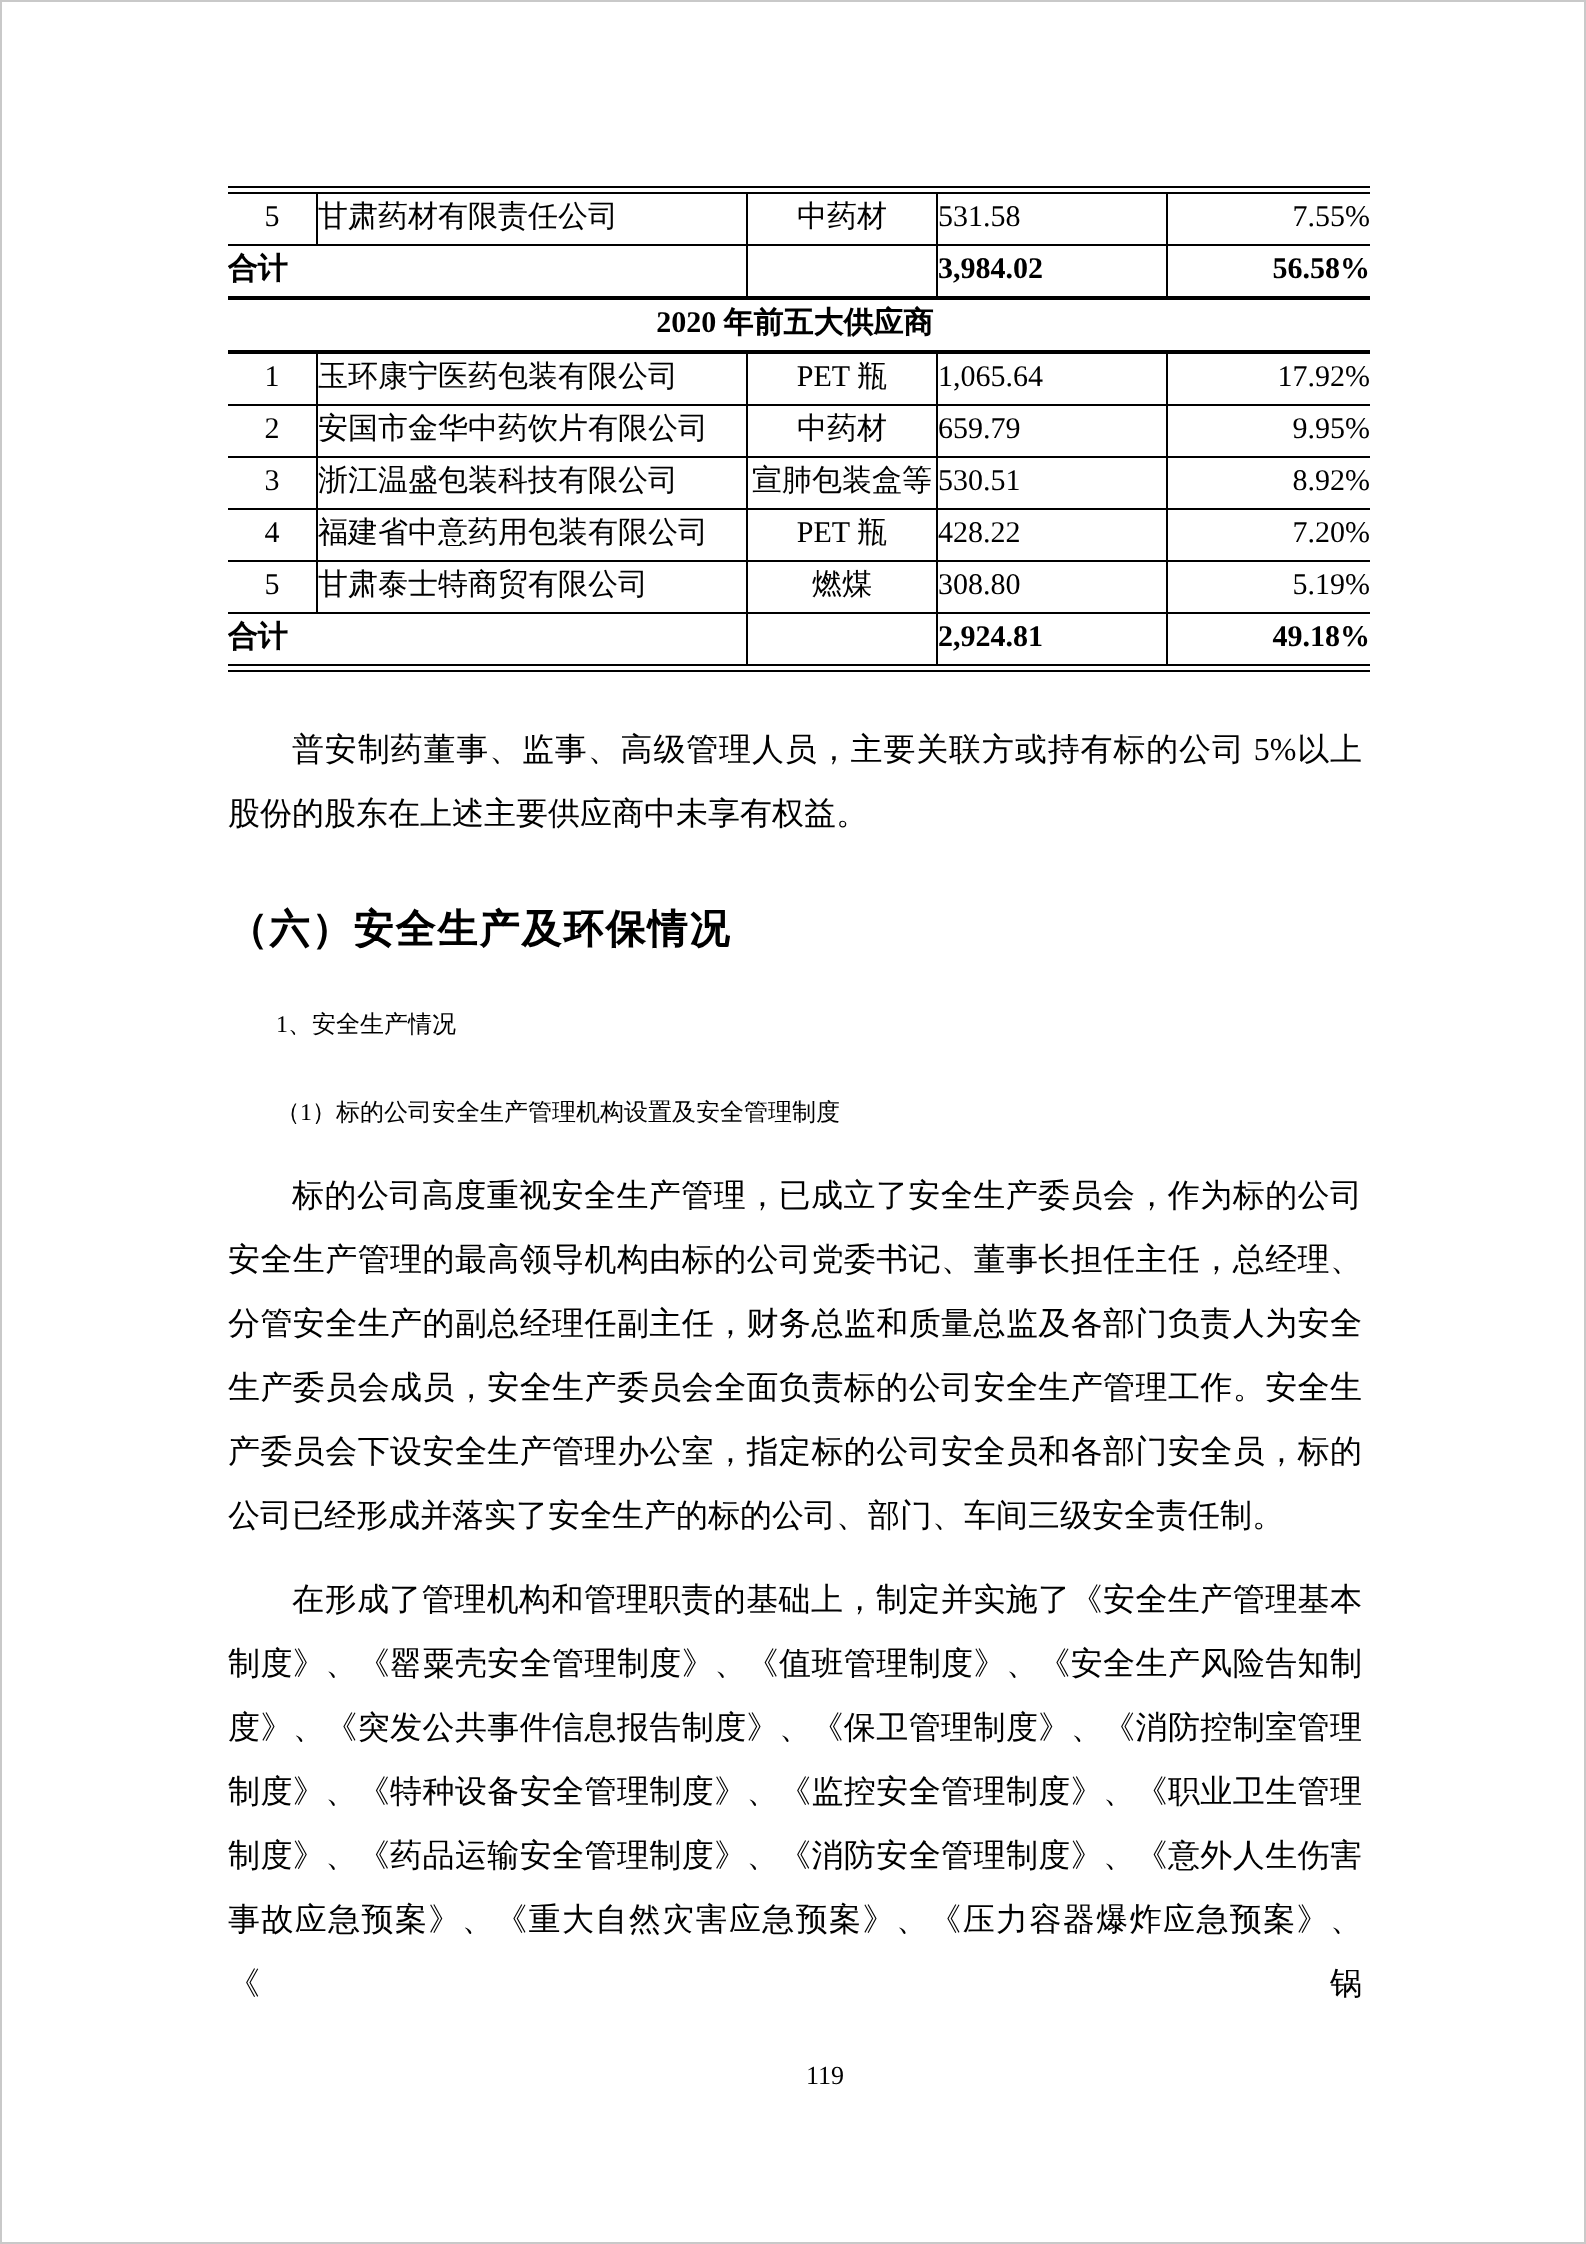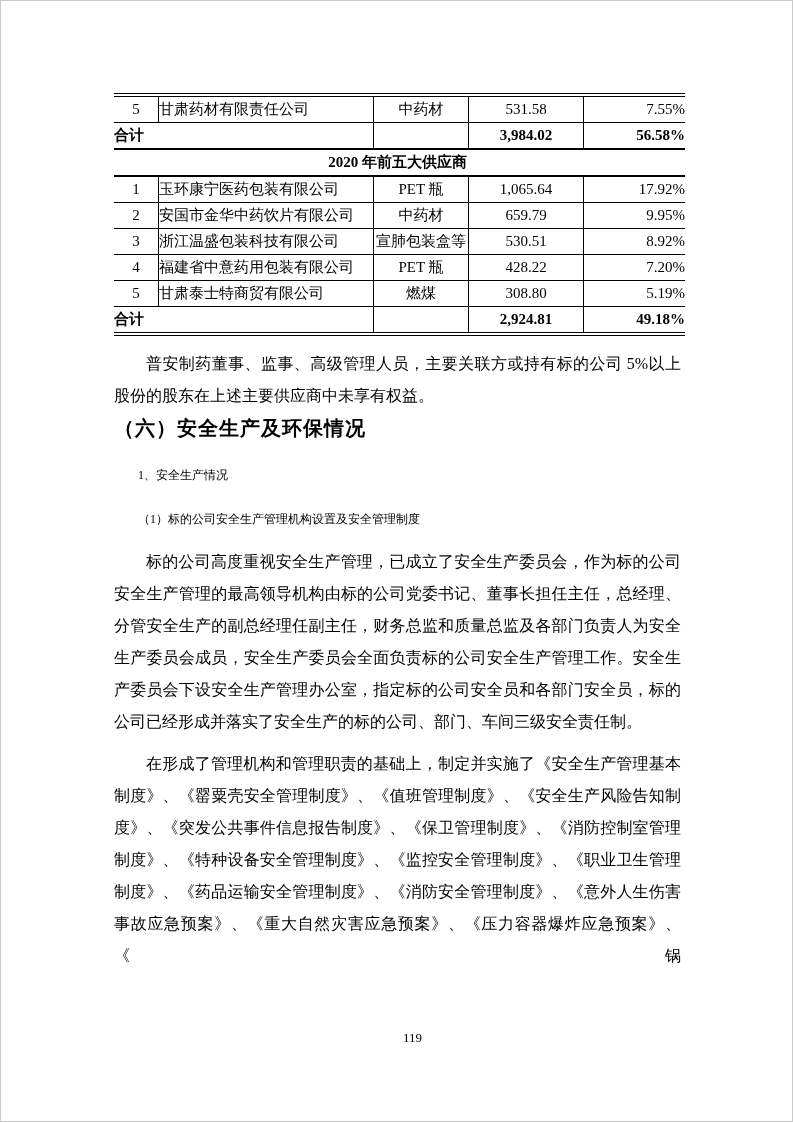--- a/index.html
+++ b/index.html
@@ -40,41 +40,41 @@
   table.t1 td{border-bottom-width:0;}
   table.t1 tr+tr td{border-top:1px solid #000;}
   table.t2{border-top:2px solid #000;border-bottom:4px double #000;}
   table.t2 td{border-bottom-width:0;}
   table.t2 tr+tr td{border-top:1px solid #000;}
   table.supplier td:first-child{border-left-width:0;}
   table.supplier td:last-child{border-right-width:0;}
   .c-no{width:44px;text-align:center;}
   .c-sup{width:214px;text-align:left;padding-left:6px;}
   .c-prod{width:94px;text-align:center;}
-  .c-amt{width:114px;text-align:center;padding-right:4px;}
+  .c-amt{width:114px;text-align:left;padding-right:4px;}
   .c-pct{width:101px;text-align:right;padding-right:11px;}
   tr.total td{font-weight:bold;}
   td.merge-label{text-align:left;font-weight:bold;}
   .tbl-caption{
     width:567px;height:25px;line-height:25px;
     text-align:center;font-weight:bold;font-size:15px;
   }
   
   .para{
     font-size:16px;line-height:32px;
     text-align:justify;
     text-indent:2em;
     margin:0;
   }
   .p1{margin-top:11px;}
-  .p2{margin-top:12px;}
+  .p2{margin-top:24px;}
   .p3{margin-top:12px;}
   .p4{margin-top:10px;text-align-last:justify;}
   .sec-heading{
-    margin-top:1px;
+    margin-top:26px;
     font-family:"Liberation Sans","DejaVu Sans",sans-serif;
     font-weight:bold;
     font-size:20px;line-height:30px;
     letter-spacing:1px;
   }
   .sub-heading{
     margin-top:14px;
     font-size:12px;line-height:30px;
     text-indent:2em;
   }

